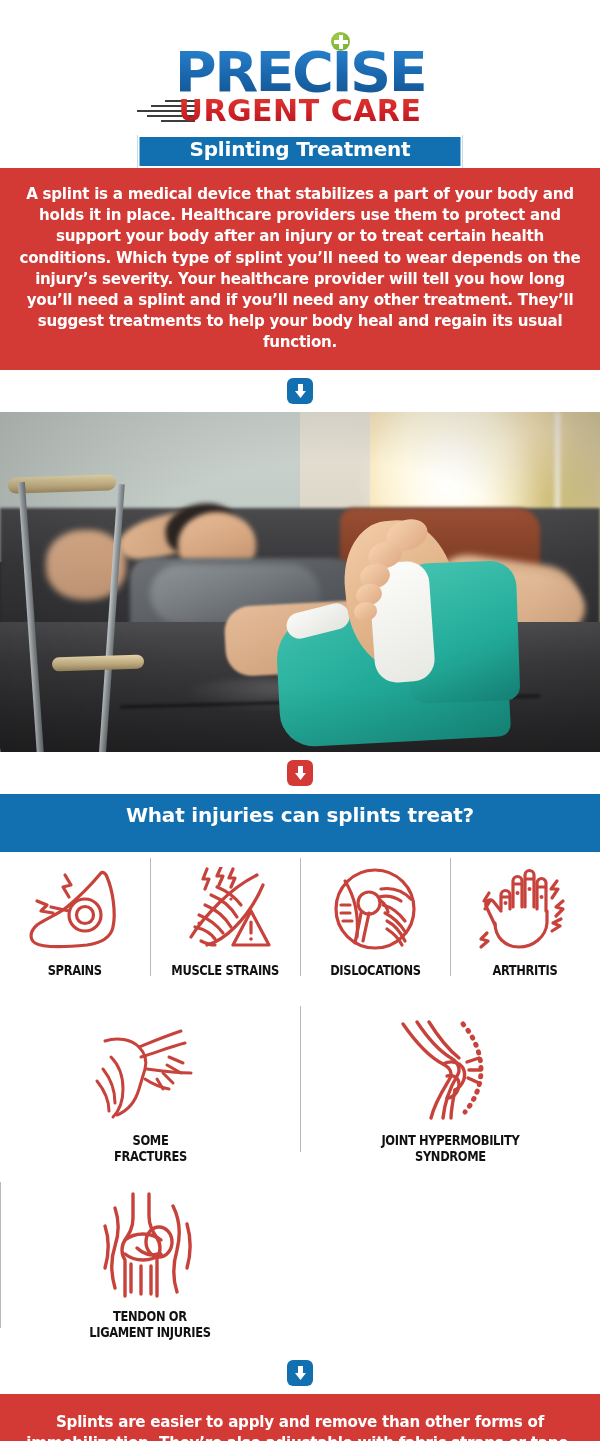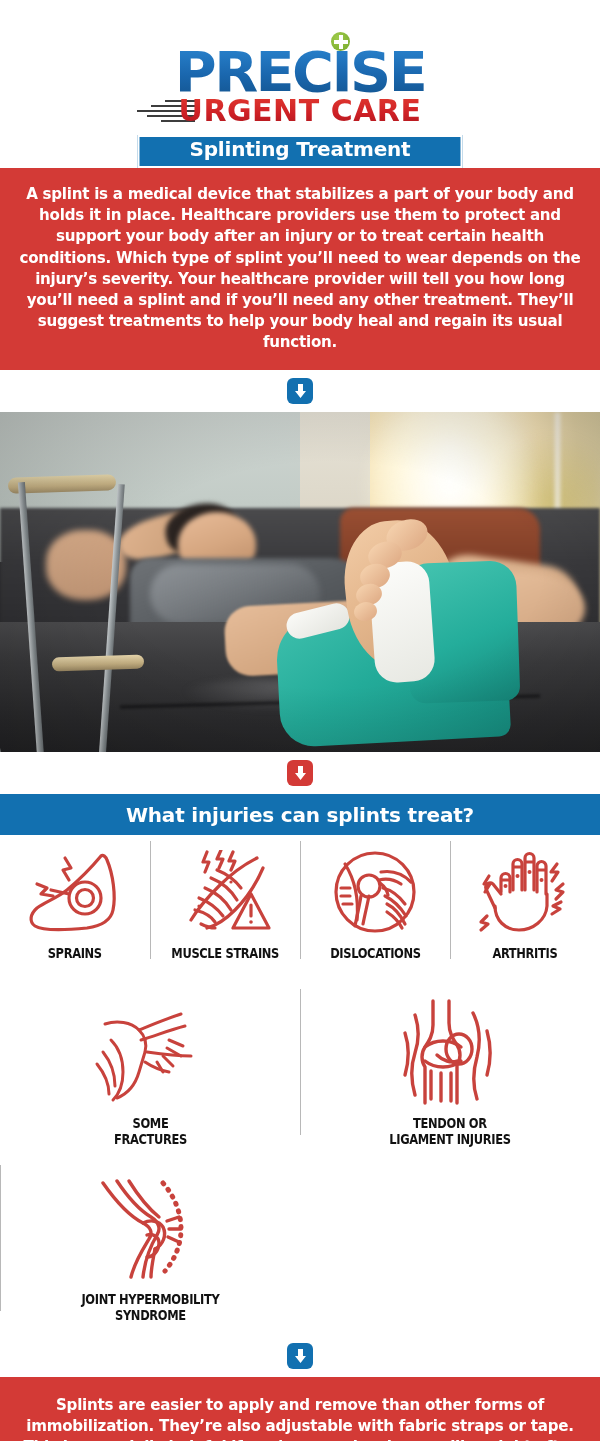--- a/index.html
+++ b/index.html
@@ -303,21 +303,21 @@
   .ph-vig {
     position: absolute; inset: 0;
     background: radial-gradient(ellipse at 55% 48%, rgba(0,0,0,0) 45%, rgba(0,0,0,0.22) 100%);
   }
 
   
   .section-header {
     background: #1270b0;
     color: #ffffff;
     text-align: center;
-    padding: 9px 0 8px 0;
+    padding: 9px 0 25px 0;
     font-family: "DejaVu Sans", sans-serif;
     font-weight: 700;
     font-size: 20px;
     letter-spacing: -0.2px;
   }
 
   
   .icon-grid {
     display: grid;
     background: #ffffff;
@@ -546,20 +546,41 @@
       </svg>
     </div>
     <div class="icon-label">
       <span>SOME</span><br>
       <span>FRACTURES</span>
     </div>
   </div>
 
   <div class="icon-cell">
     <div class="icon-art">
+      <svg width="118" height="106" viewBox="0 0 118 106" fill="none" stroke="#c8423c" stroke-width="3.4" stroke-linecap="round" stroke-linejoin="round">
+        <path d="M12 8 C26 28 40 42 52 48 C60 52 62 58 58 64 C52 74 44 86 40 102"></path>
+        <path d="M26 6 C38 24 50 36 60 42 C68 47 70 54 66 60 C60 70 54 84 52 102"></path>
+        <path d="M38 6 C48 22 58 34 68 42"></path>
+        <path d="M52 48 C60 44 68 46 72 52 C76 60 72 70 64 74"></path>
+        <path d="M56 60 C62 58 68 62 68 68 C68 76 62 82 56 82"></path>
+        <path d="M64 74 C62 84 60 94 60 102"></path>
+        <path d="M72 8 C84 22 90 38 90 54 C90 70 84 84 74 96" stroke-dasharray="1 7" stroke-width="5"></path>
+        <path d="M76 46 L88 42"></path>
+        <path d="M78 54 L90 54"></path>
+        <path d="M77 62 L88 67"></path>
+      </svg>
+    </div>
+    <div class="icon-label">
+      <span>JOINT HYPERMOBILITY</span><br>
+      <span>SYNDROME</span>
+    </div>
+  </div>
+
+  <div class="icon-cell">
+    <div class="icon-art">
       <svg width="110" height="106" viewBox="0 0 110 106" fill="none" stroke="#c8423c" stroke-width="3.4" stroke-linecap="round" stroke-linejoin="round">
         <path d="M38 2 V26 C38 36 34 42 30 48 C26 54 26 62 30 68 V104"></path>
         <path d="M54 2 V24 C54 34 58 40 62 46 C66 52 66 60 62 66 V104"></path>
         <path d="M30 48 C40 40 56 40 66 48"></path>
         <path d="M30 62 C40 70 56 70 66 62"></path>
         <ellipse cx="64" cy="50" rx="13" ry="15"></ellipse>
         <path d="M42 56 C48 62 56 64 62 62"></path>
         <path d="M20 16 C24 28 24 42 20 54 C16 66 16 82 20 96"></path>
         <path d="M10 34 C14 46 14 62 10 76"></path>
         <path d="M78 14 C84 26 86 42 82 58 C78 72 78 88 82 100"></path>
@@ -567,41 +588,20 @@
         <path d="M36 72 V100"></path>
           <path d="M46 74 V102"></path>
           <path d="M56 74 V102"></path>
       </svg>
     </div>
     <div class="icon-label">
       <span>TENDON OR</span><br>
       <span>LIGAMENT INJURIES</span>
     </div>
   </div>
-
-  <div class="icon-cell">
-    <div class="icon-art">
-      <svg width="118" height="106" viewBox="0 0 118 106" fill="none" stroke="#c8423c" stroke-width="3.4" stroke-linecap="round" stroke-linejoin="round">
-        <path d="M12 8 C26 28 40 42 52 48 C60 52 62 58 58 64 C52 74 44 86 40 102"></path>
-        <path d="M26 6 C38 24 50 36 60 42 C68 47 70 54 66 60 C60 70 54 84 52 102"></path>
-        <path d="M38 6 C48 22 58 34 68 42"></path>
-        <path d="M52 48 C60 44 68 46 72 52 C76 60 72 70 64 74"></path>
-        <path d="M56 60 C62 58 68 62 68 68 C68 76 62 82 56 82"></path>
-        <path d="M64 74 C62 84 60 94 60 102"></path>
-        <path d="M72 8 C84 22 90 38 90 54 C90 70 84 84 74 96" stroke-dasharray="1 7" stroke-width="5"></path>
-        <path d="M76 46 L88 42"></path>
-        <path d="M78 54 L90 54"></path>
-        <path d="M77 62 L88 67"></path>
-      </svg>
-    </div>
-    <div class="icon-label">
-      <span>JOINT HYPERMOBILITY</span><br>
-      <span>SYNDROME</span>
-    </div>
-  </div>
 </div>
 
 <div class="arrow-zone">
   <div class="arrow-box blue">
     <svg width="15" height="16" viewBox="0 0 15 16" aria-hidden="true">
       <path d="M5 1 h5 v7 h3 L7.5 15 L2 8 h3 z" fill="#ffffff"></path>
     </svg>
   </div>
 </div>
 

